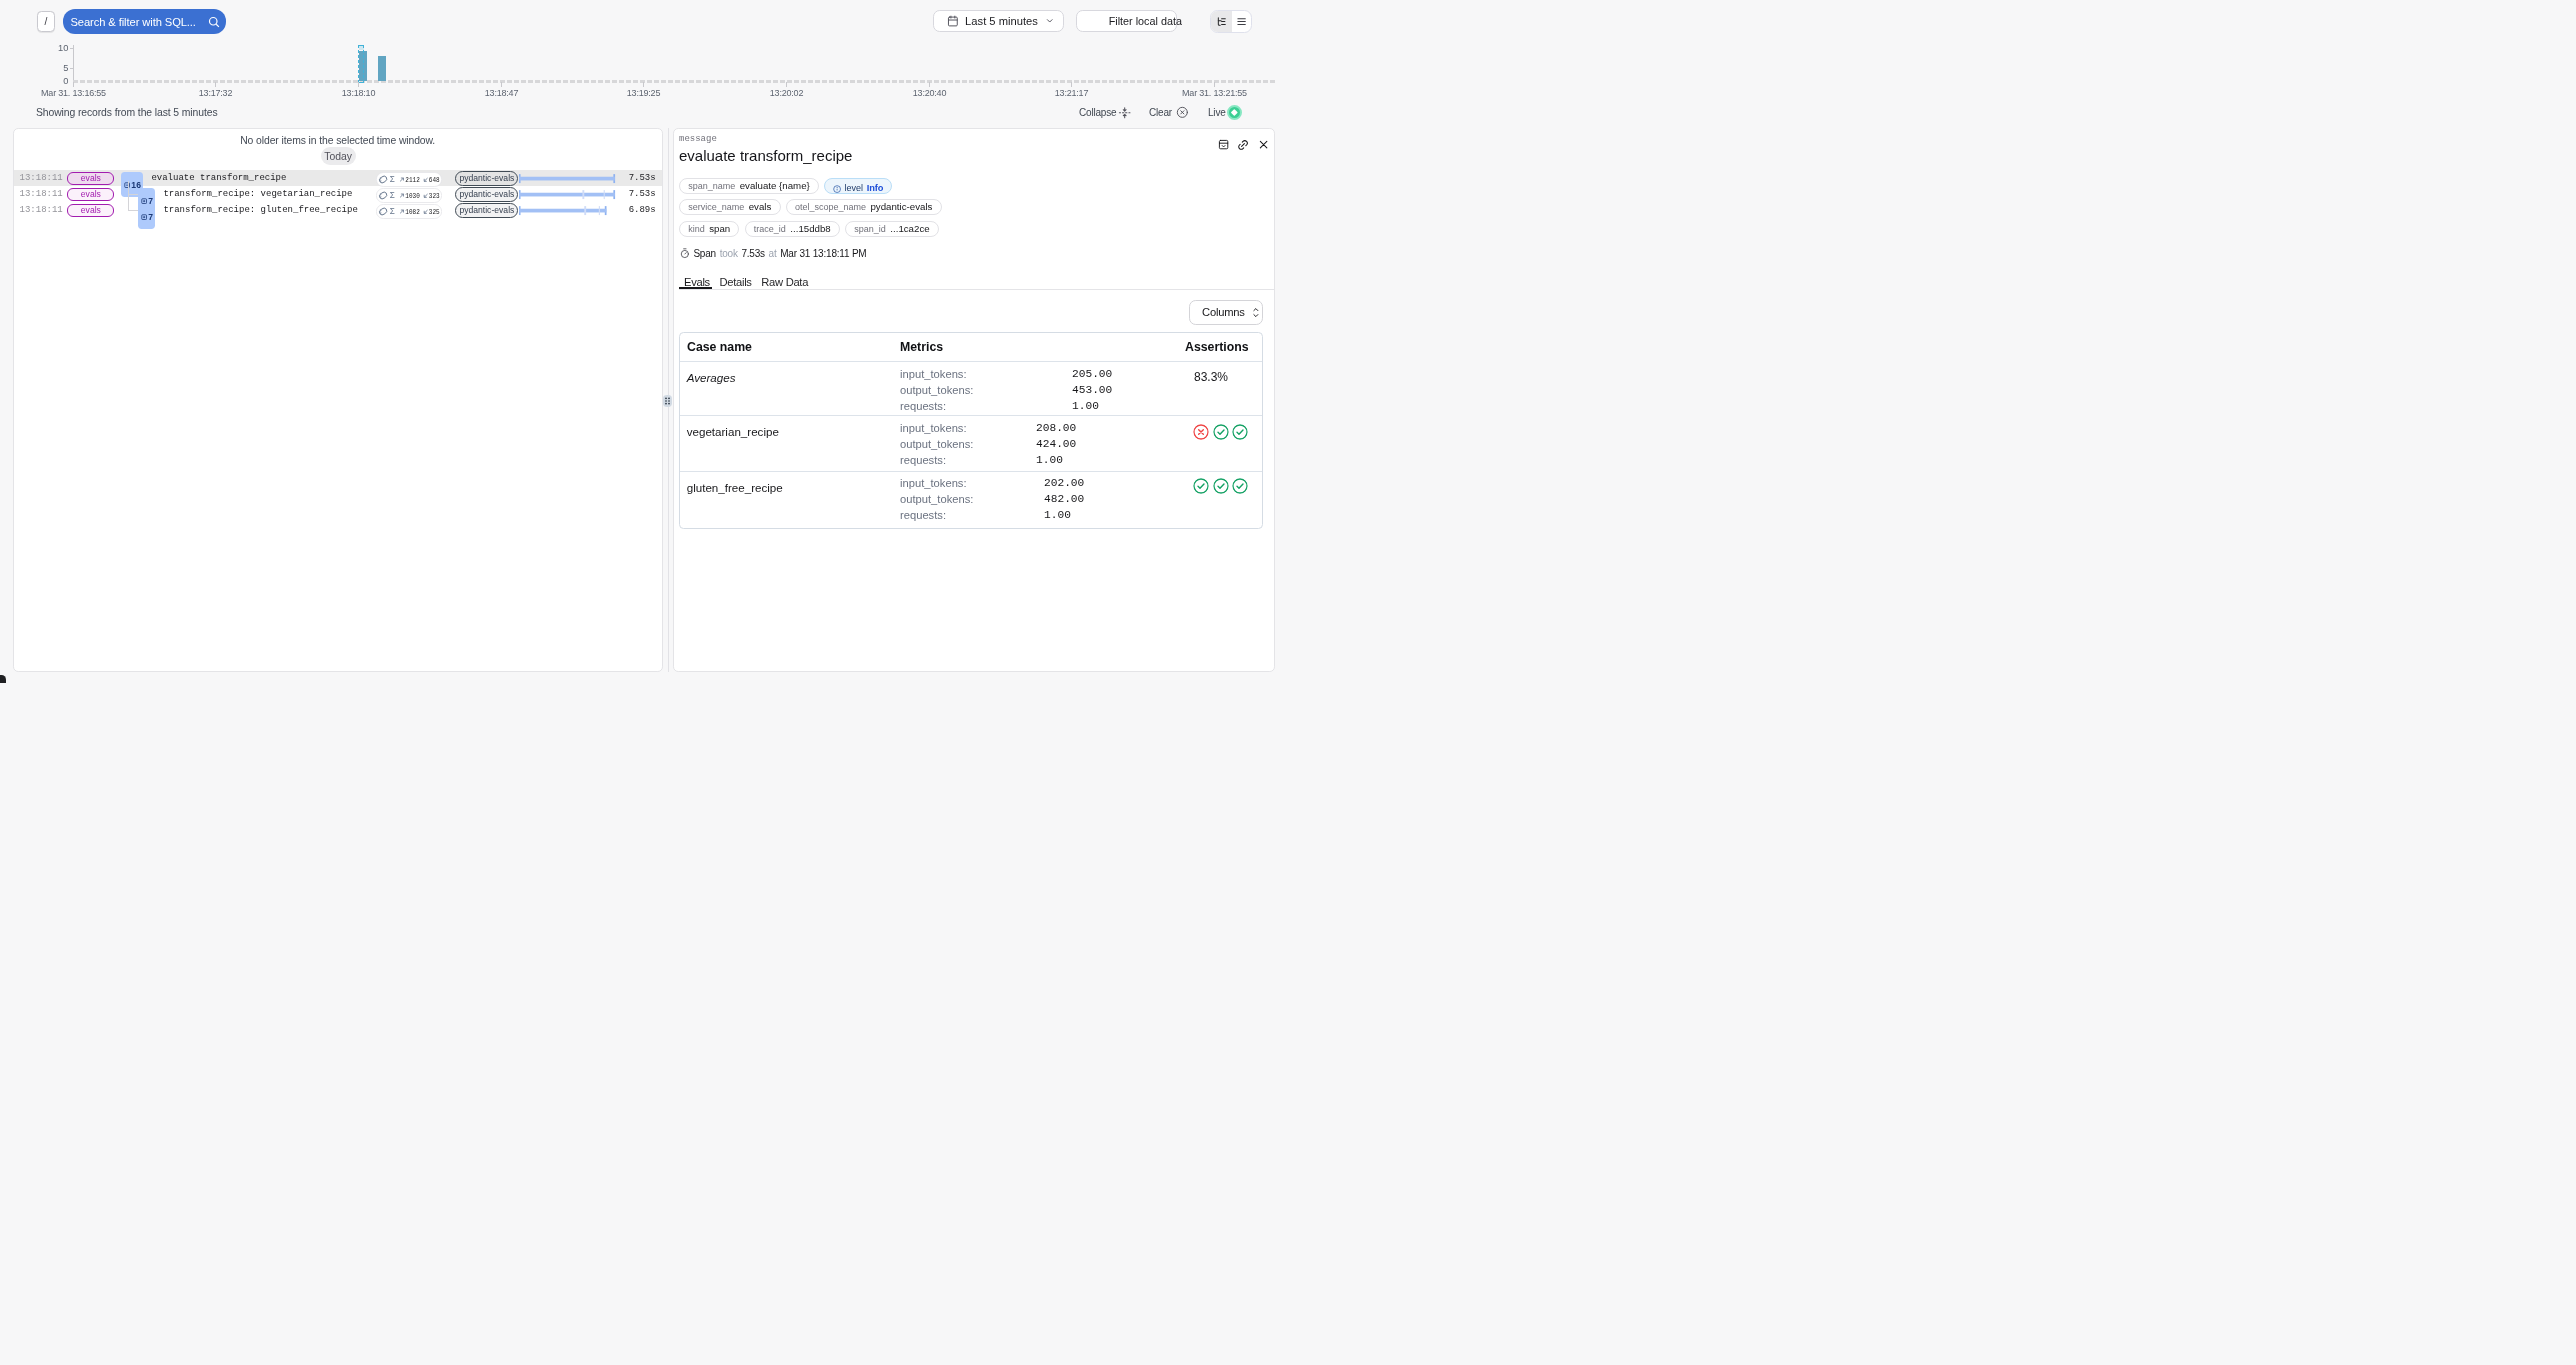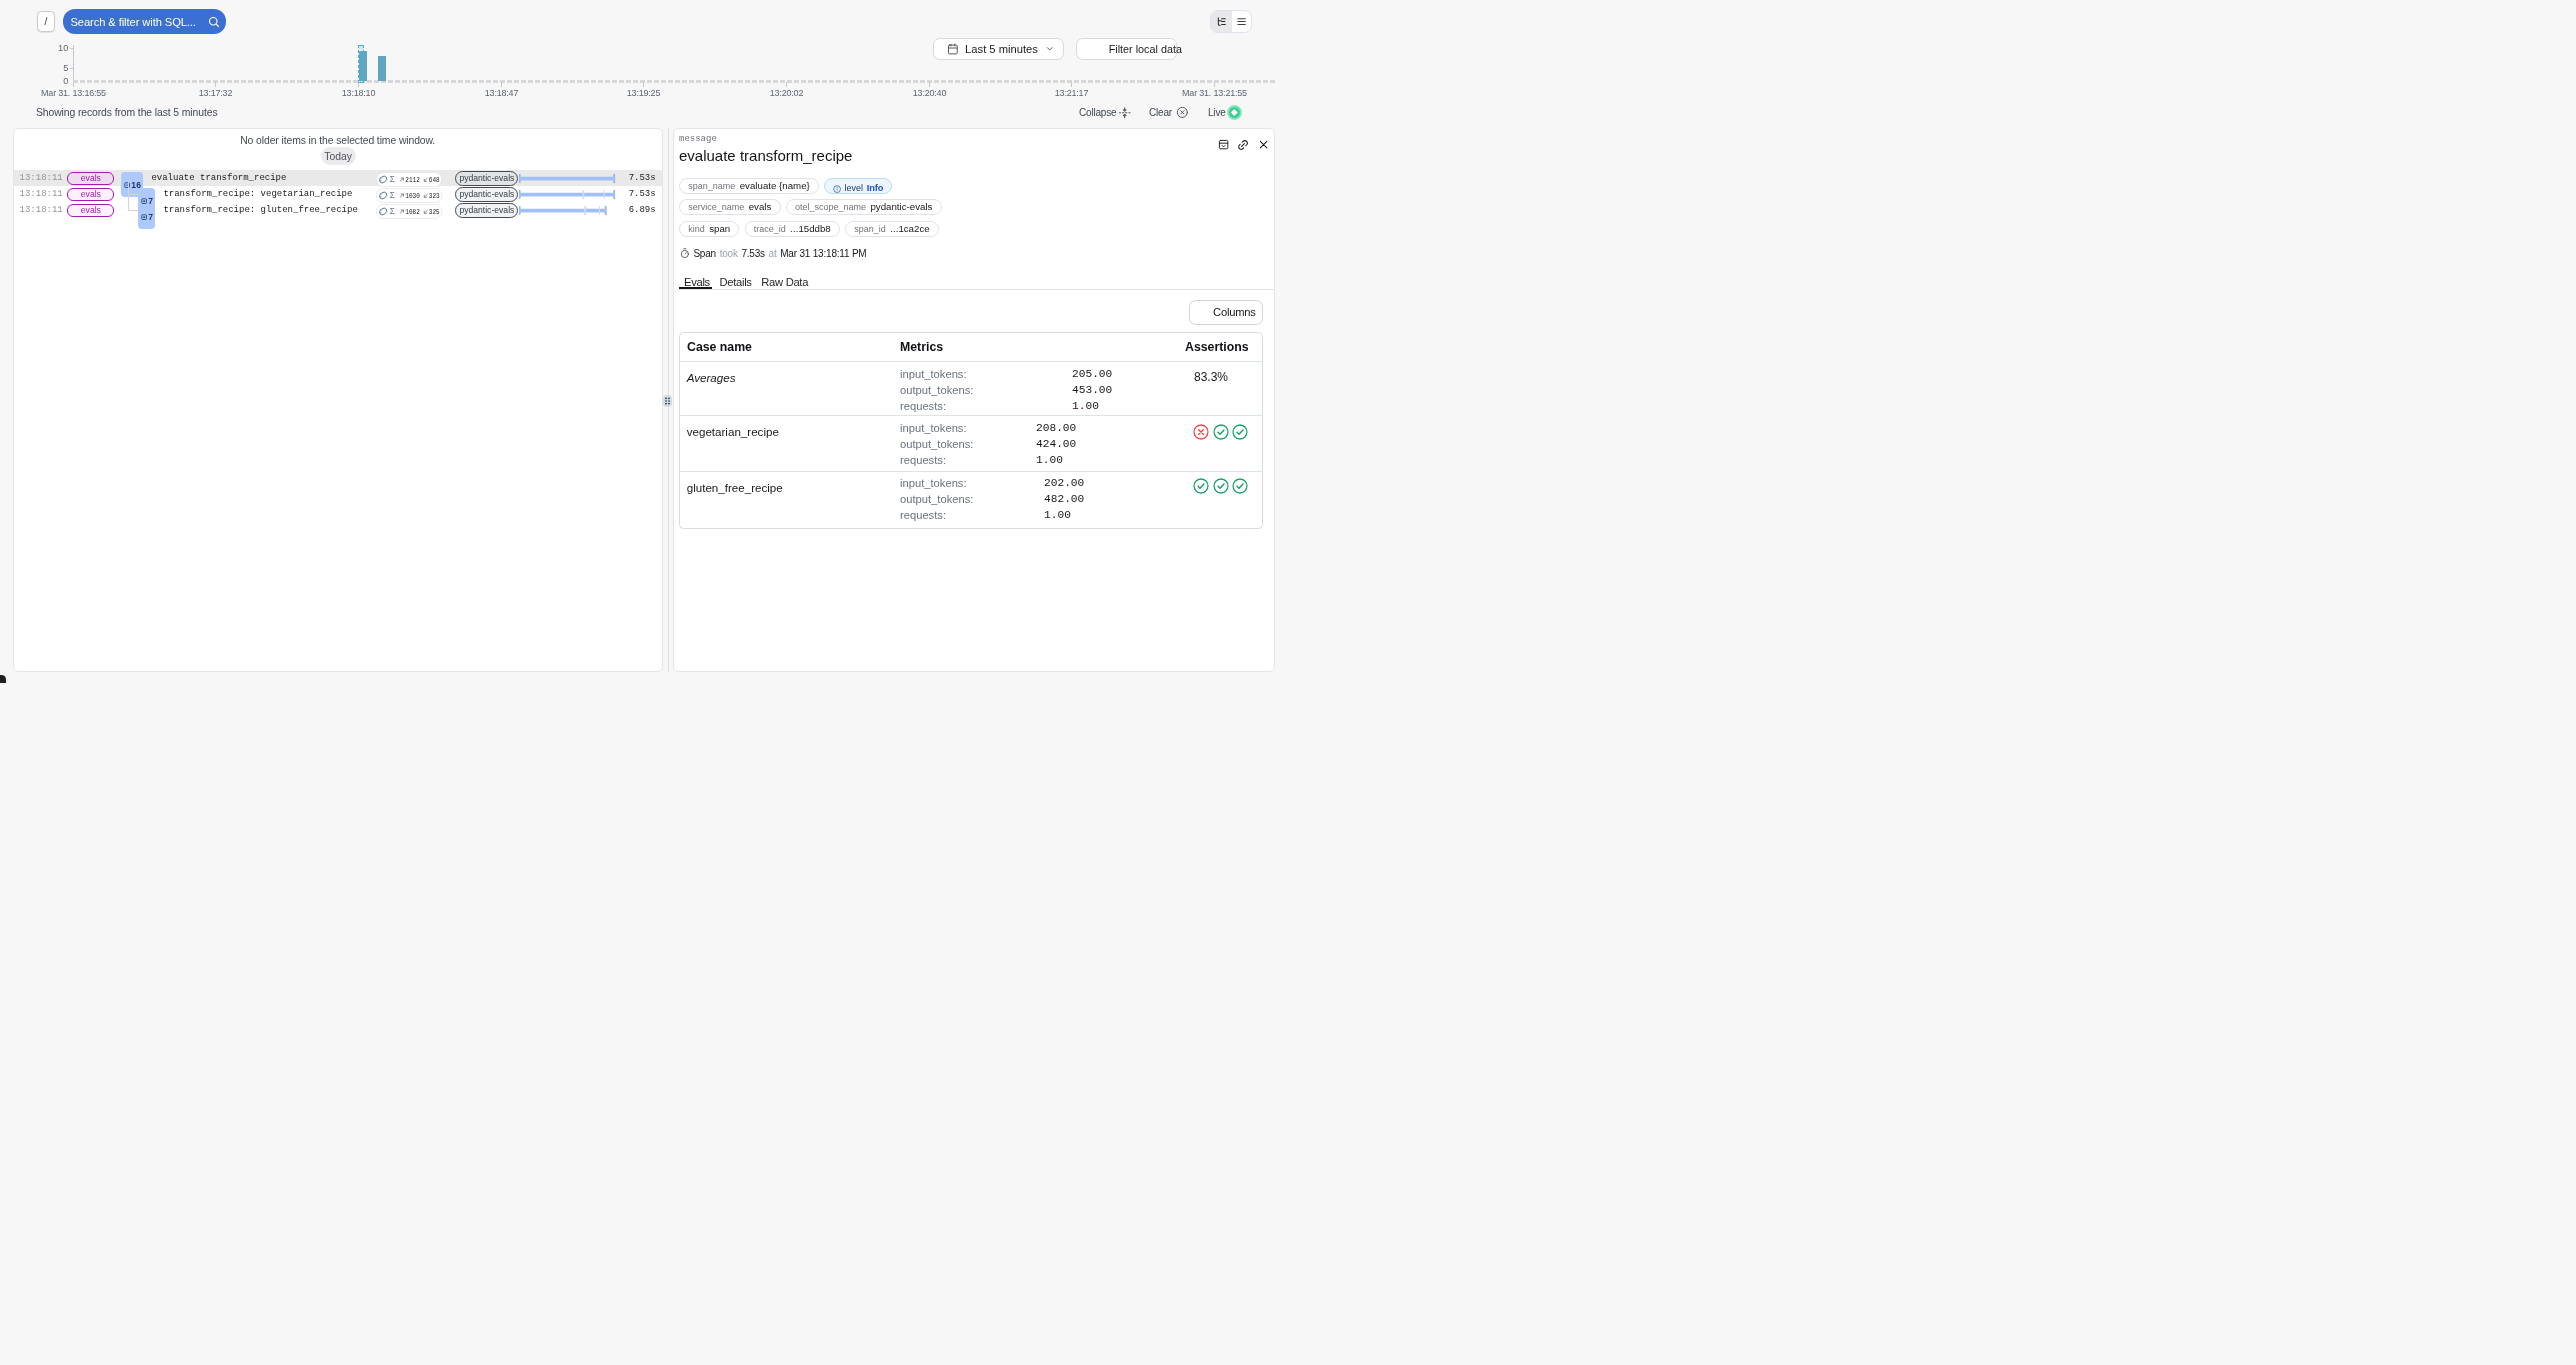--- a/index.html
+++ b/index.html
@@ -8,21 +8,21 @@
   .mono { font-family:"Liberation Mono", monospace; }
   .abs { position:absolute; }
 
   
   .keycap { left:37px; top:11.2px; width:18px; height:21px; background:#fff; border:0.7px solid #c9c9cf;
             border-radius:4.5px; box-shadow:0 0.7px 0.7px rgba(0,0,0,.08); color:#3f3f46; font-size:10.4px;
             display:flex; align-items:center; justify-content:center; }
   .searchbtn { left:63px; top:9px; width:163px; height:25px; background:#3b70d2; border-radius:12px;
                color:#fff; font-size:11.2px; letter-spacing:-0.1px; display:flex; align-items:center; padding-left:7.5px; }
   .hbtn { white-space:nowrap; background:#fff; border:0.7px solid #d8d8de; border-radius:6.7px; height:22.4px; top:9.7px;
-          display:flex; align-items:center; color:#1b1b1f; font-size:11.2px;margin-top:28px; }
+          display:flex; align-items:center; color:#1b1b1f; font-size:11.2px; }
 
   
   .ylab { color:#5d6470; font-size:9.3px; width:22.4px; text-align:right; }
   .xlab { color:#5d6470; font-size:9px; letter-spacing:-0.2px; text-align:center; width:97px; margin-left:-48px; }
   .dashline { left:73px; top:80px; width:1203px; height:3px;
       background:repeating-linear-gradient(90deg,#d7d7d9 0 4.7px,transparent 4.7px 7px); }
 
   
   .card { background:#fff; border:0.7px solid #e4e4e7; border-radius:5.2px; }
 
@@ -322,21 +322,21 @@
 </div>
 
 <div class="tabs">
   <span style="color:#18181b;">Evals</span>
     <span>Details</span>
     <span>Raw Data</span>
 </div>
 <div class="abs" style="left:679px; top:289px; width:596px; height:0.7px; background:#e4e4e7;"></div>
 <div class="abs" style="left:679px; top:287px; width:33px; height:1.9px; background:#18181b;"></div>
 
-<div class="abs" style="left:1189px; top:300px; width:74px; height:24.6px; border:0.7px solid #d4d4d8; border-radius:6.7px; background:#fff; display:flex; align-items:center; padding-left:23px; gap:6px; font-size:11.2px; letter-spacing:-0.2px; color:#18181b;">
+<div class="abs" style="left:1189px; top:300px; width:74px; height:24.6px; border:0.7px solid #d4d4d8; border-radius:6.7px; background:#fff; display:flex; align-items:center; padding-left:12px; gap:6px; font-size:11.2px; letter-spacing:-0.2px; color:#18181b;">
   <span>Columns</span>
   <svg width="9.7" height="11.2" viewBox="0 0 24 28" fill="none" stroke="#18181b" stroke-width="2.4" stroke-linecap="round" stroke-linejoin="round">
       <path d="M7 9l5-5 5 5"></path>
       <path d="M7 19l5 5 5-5"></path>
     </svg>
 </div>
 
 <div class="abs" style="left:679px; top:332px; width:584px; height:197px; border:0.7px solid #d5dce4; border-radius:4.5px; background:#fff;">
 
   <div style="position:absolute; left:7px; top:6.7px; font-size:12.3px; font-weight:bold; color:#101114;">Case name</div>

